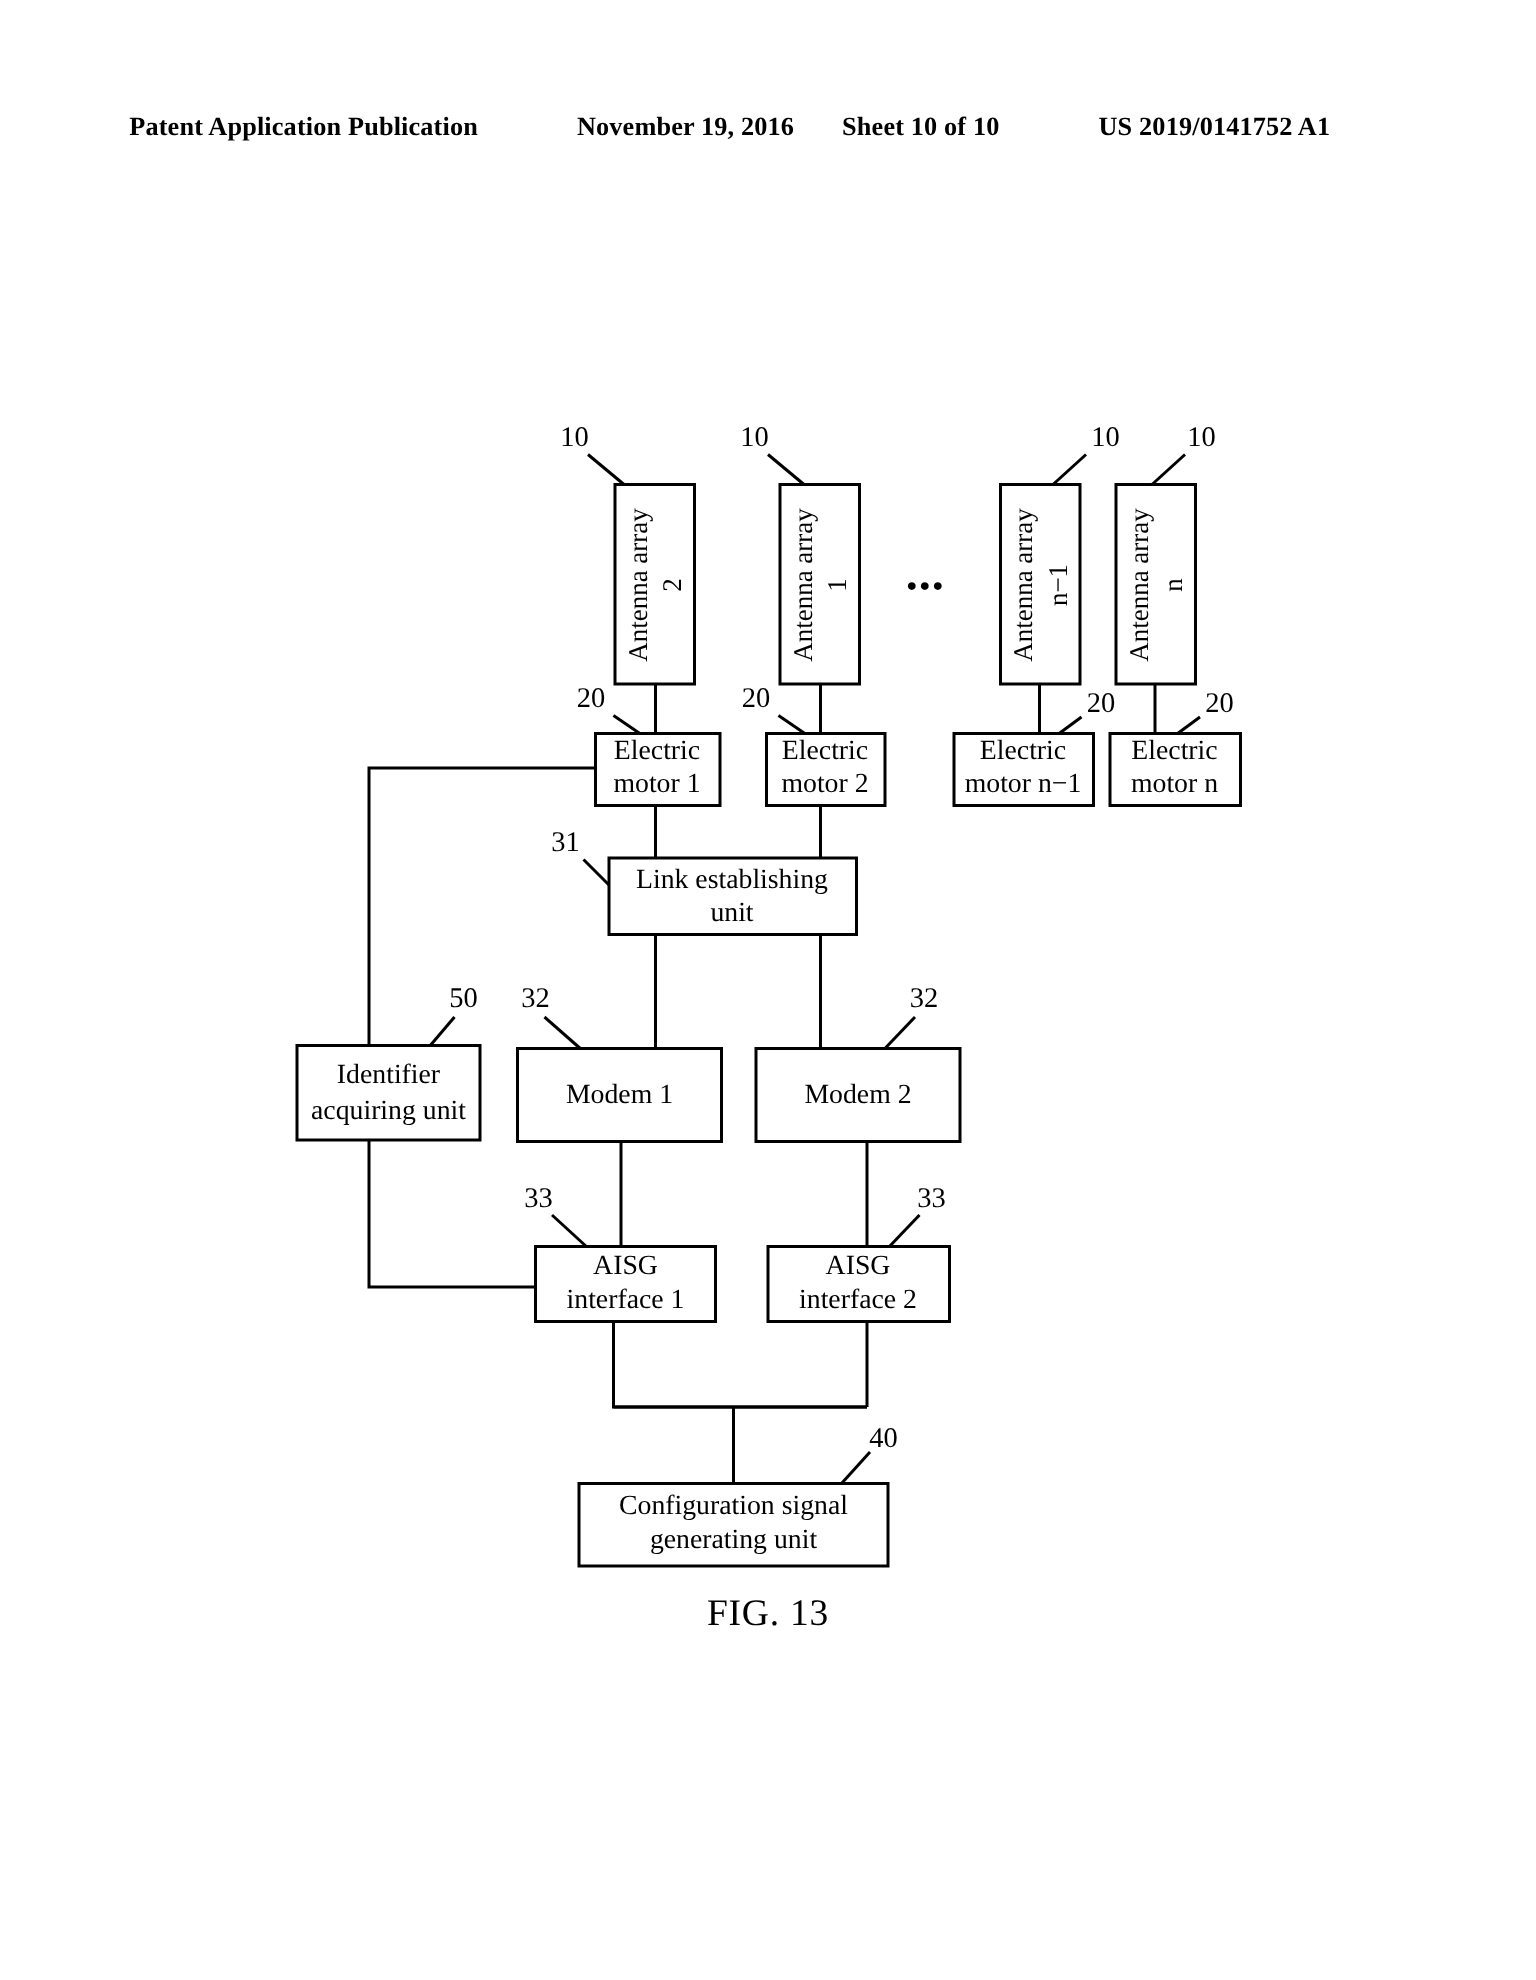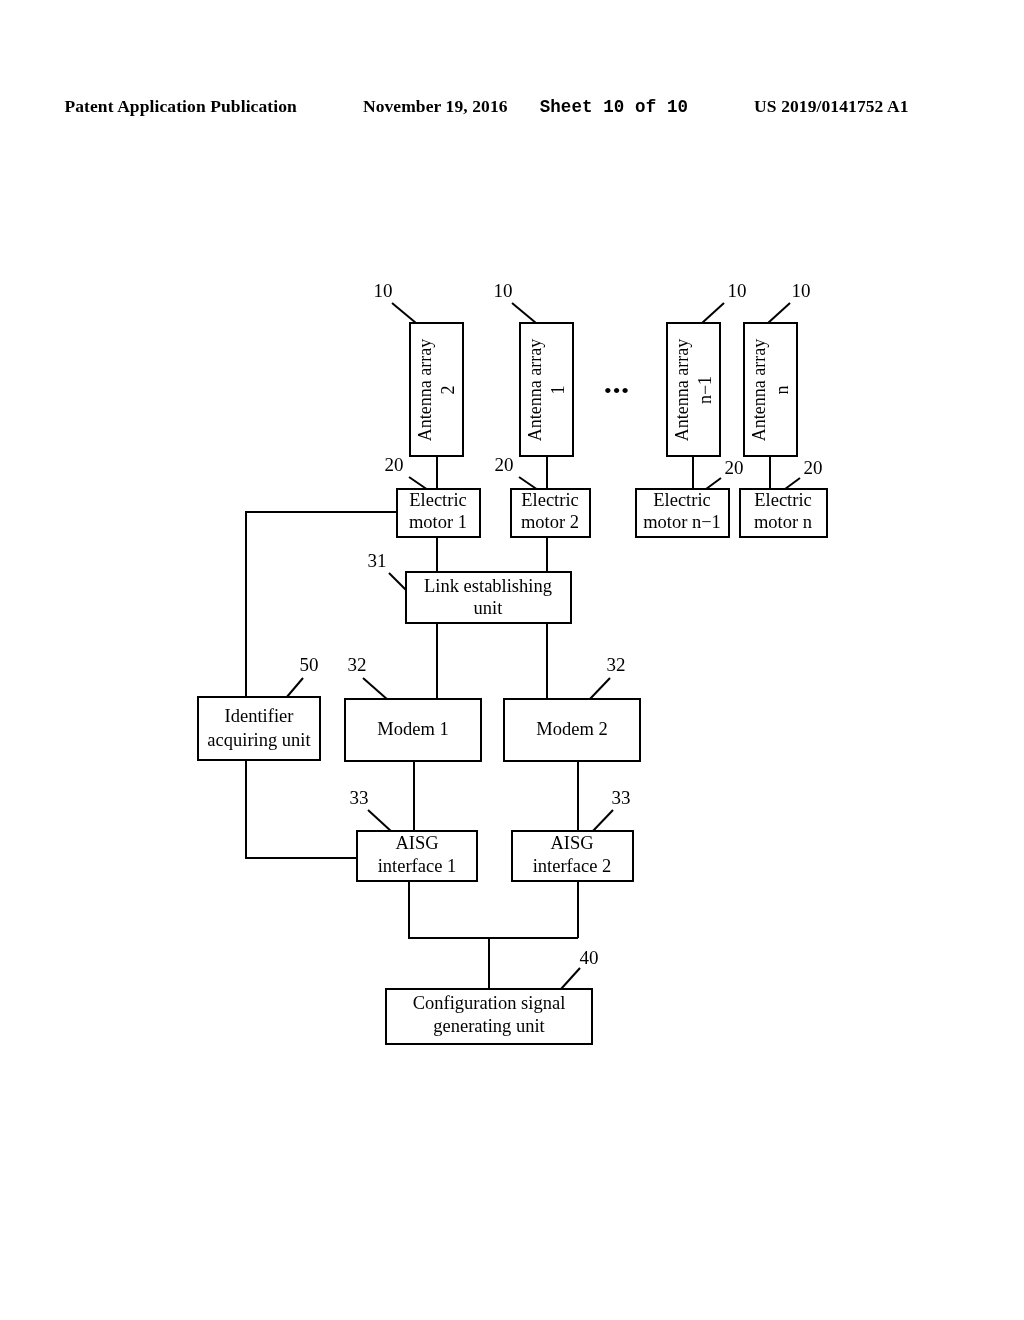--- a/index.html
+++ b/index.html
@@ -16,36 +16,36 @@
     overflow: hidden;
   }
   #page {
     position: absolute;
     inset: 0;
     background: #ffffff;
   }
   
   .pub-header {
     position: absolute;
-    top: 96px;
+    top: 74px;
     left: 0;
     width: 973px;
     display: flex;
     justify-content: center;
     align-items: baseline;
     font-family: "Liberation Serif", "DejaVu Serif", serif;
     font-weight: bold;
     font-size: 17.5px;
     letter-spacing: 0.1px;
     white-space: pre;
     gap: 24px;
   }
   .pub-header .seg-title { margin-right: 42px; }
   .pub-header .seg-date  { margin-right: 8px; }
-  .pub-header .seg-sheet { margin-right: 42px; font-family: Liberation Mono, monospace; }
+  .pub-header .seg-sheet { margin-right: 42px; }
   .pub-header .seg-num   { margin-right: 0; }
 
   
   #figure {
     position: absolute;
     left: 0;
     top: 0;
     width: 1024px;
     height: 1320px;
   }
@@ -264,14 +264,15 @@
       <g>
         <rect class="box" x="386" y="989" width="206" height="55"></rect>
         <text class="box-label" x="489" y="1005">Configuration signal</text>
         <text class="box-label" x="489" y="1028">generating unit</text>
       </g>
       <text class="ref-num" x="589" y="960">40</text>
 
     </svg>
   </div>
 
+  <div class="fig-caption">FIG. 13</div>
 
 </div>
 
 </body></html>

